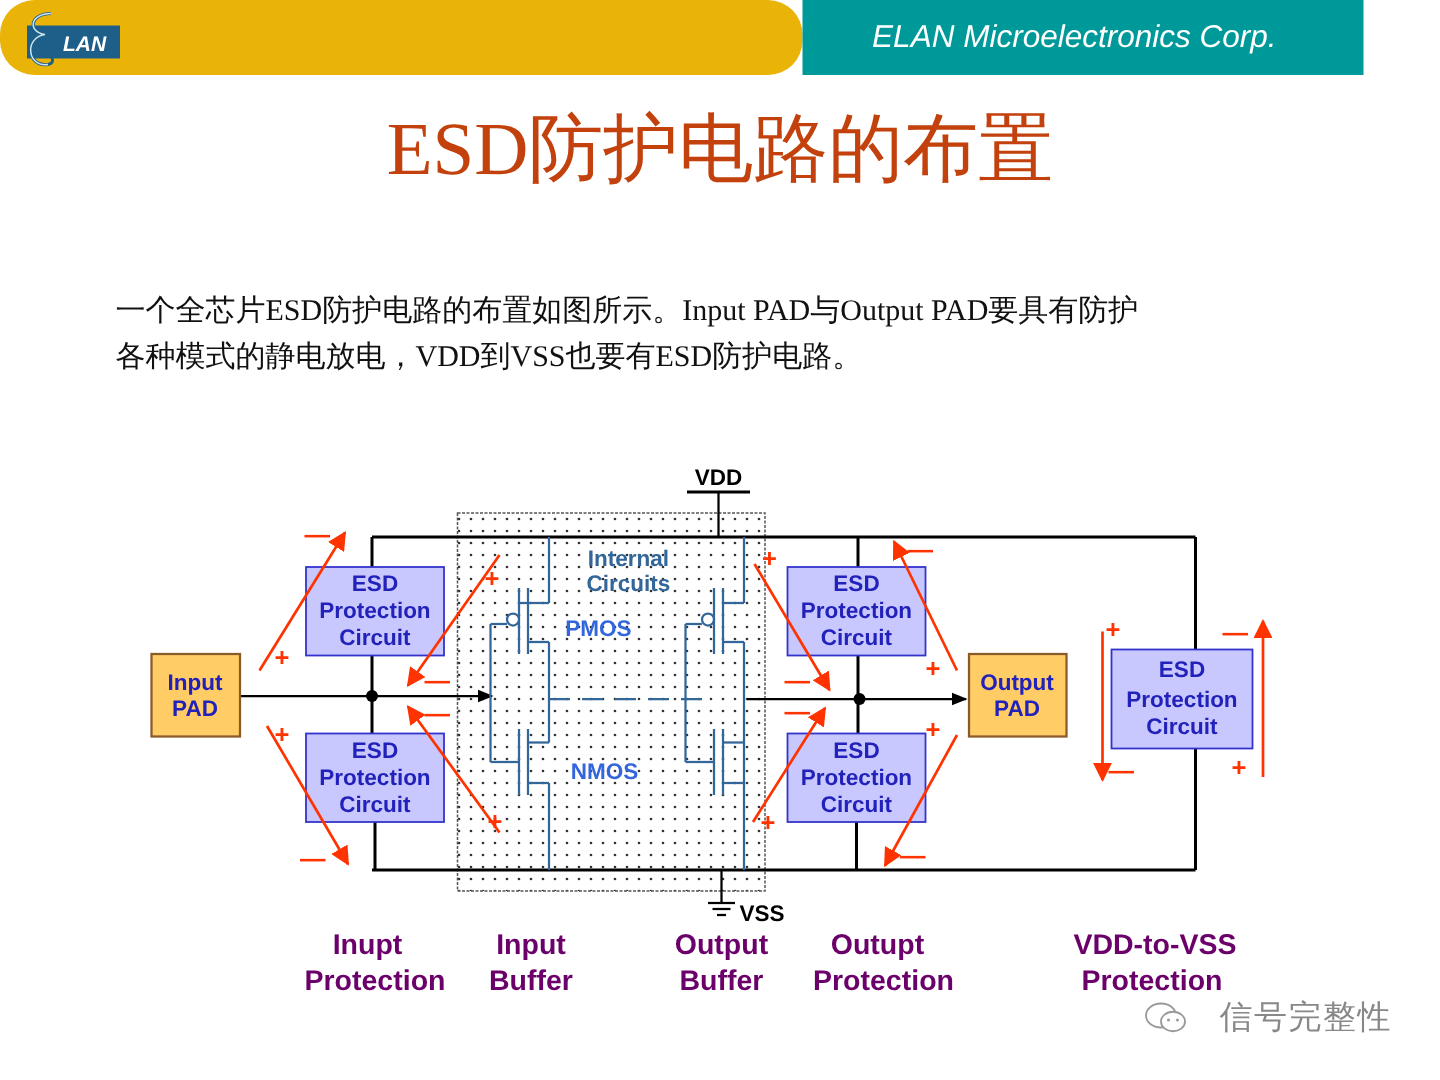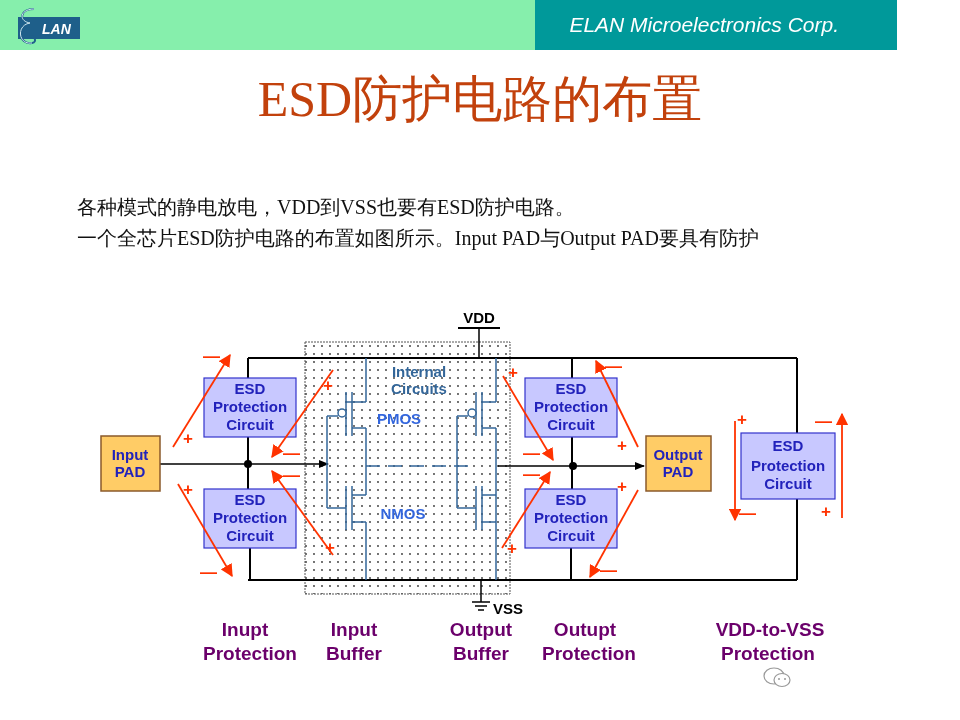--- a/index.html
+++ b/index.html
@@ -1,18 +1,18 @@
 <!DOCTYPE html>
 <html><head>
 <meta charset="utf-8">
 <style>
   html, body { margin:0; padding:0; }
   body { width:960px; height:720px; position:relative; background:#ffffff; overflow:hidden; font-family:"DejaVu Sans", sans-serif; }
-  .header-left { position:absolute; left:0; top:0; width:535px; height:50px; background:#86efac; }
-  .header-right { position:absolute; left:535px; top:0; width:362px; height:50px; background:#00999a; }
+  .header-left { position:absolute; left:0; top:0; width:535px; height:50px; background:#eab308;border-radius:23px; }
+  .header-right { position:absolute; left:535px; top:0; width:362px; height:50px; background:#00999a;padding-left:12px; }
   .company { position:absolute; right:58px; top:13px; color:#ffffff; font-family:"Liberation Sans", sans-serif; font-style:italic; font-size:21px; white-space:nowrap; }
   .logo { position:absolute; left:12px; top:5px; }
   .title { position:absolute; left:0; top:66px; width:960px; text-align:center; color:#c2410c; font-family:"Liberation Serif", "DejaVu Serif", serif; font-size:50px; white-space:nowrap; }
   .para { position:absolute; left:77px; top:192px; width:840px; font-family:"Liberation Serif", "DejaVu Serif", serif; font-size:20px; line-height:31px; color:#111; }
   .para div { white-space:nowrap; }
   svg.diagram { position:absolute; left:0; top:0; }
   .watermark { position:absolute; left:762px; top:663px; color:#777; font-family:"DejaVu Sans", sans-serif; font-size:22px; white-space:nowrap; }
   .watermark .wm-icon { display:inline-block; width:30px; height:24px; vertical-align:middle; margin-right:14px; }
   .wm-text { display:inline-block; vertical-align:middle; letter-spacing:1px; color:#888; }
 </style>
@@ -29,22 +29,22 @@
     </svg>
   </div>
 </div>
 <div class="header-right">
   <div class="company">ELAN Microelectronics Corp.</div>
 </div>
 
 <div class="title">ESD防护电路的布置</div>
 
 <div class="para">
+  <div>一个全芯片ESD防护电路的布置如图所示。Input PAD与Output PAD要具有防护</div>
   <div>各种模式的静电放电，VDD到VSS也要有ESD防护电路。</div>
-  <div>一个全芯片ESD防护电路的布置如图所示。Input PAD与Output PAD要具有防护</div>
 </div>
 
 <svg class="diagram" width="960" height="720" font-family="Liberation Sans, sans-serif">
   <defs>
     <pattern id="dots" width="8" height="8" patternUnits="userSpaceOnUse">
       <rect width="8" height="8" fill="#ffffff"></rect>
       <circle cx="2" cy="2" r="0.9" fill="#333"></circle>
     </pattern>
     <marker id="redhead" viewBox="0 0 10 10" refX="9" refY="5" markerWidth="7" markerHeight="7" orient="auto-start-reverse">
       <path d="M0 0 L10 5 L0 10 z" fill="#ff3300"></path>
@@ -228,13 +228,14 @@
   </g>
 </svg>
 
 <div class="watermark">
   <svg class="wm-icon" viewBox="0 0 30 24">
     <ellipse cx="12" cy="11" rx="10" ry="8" fill="none" stroke="#999" stroke-width="1.2"></ellipse>
     <ellipse cx="20" cy="15" rx="8" ry="6.5" fill="#fff" stroke="#999" stroke-width="1.2"></ellipse>
     <circle cx="17" cy="14" r="1" fill="#999"></circle>
     <circle cx="23" cy="14" r="1" fill="#999"></circle>
   </svg>
+  <span class="wm-text">信号完整性</span>
 </div>
 
 </body></html>

